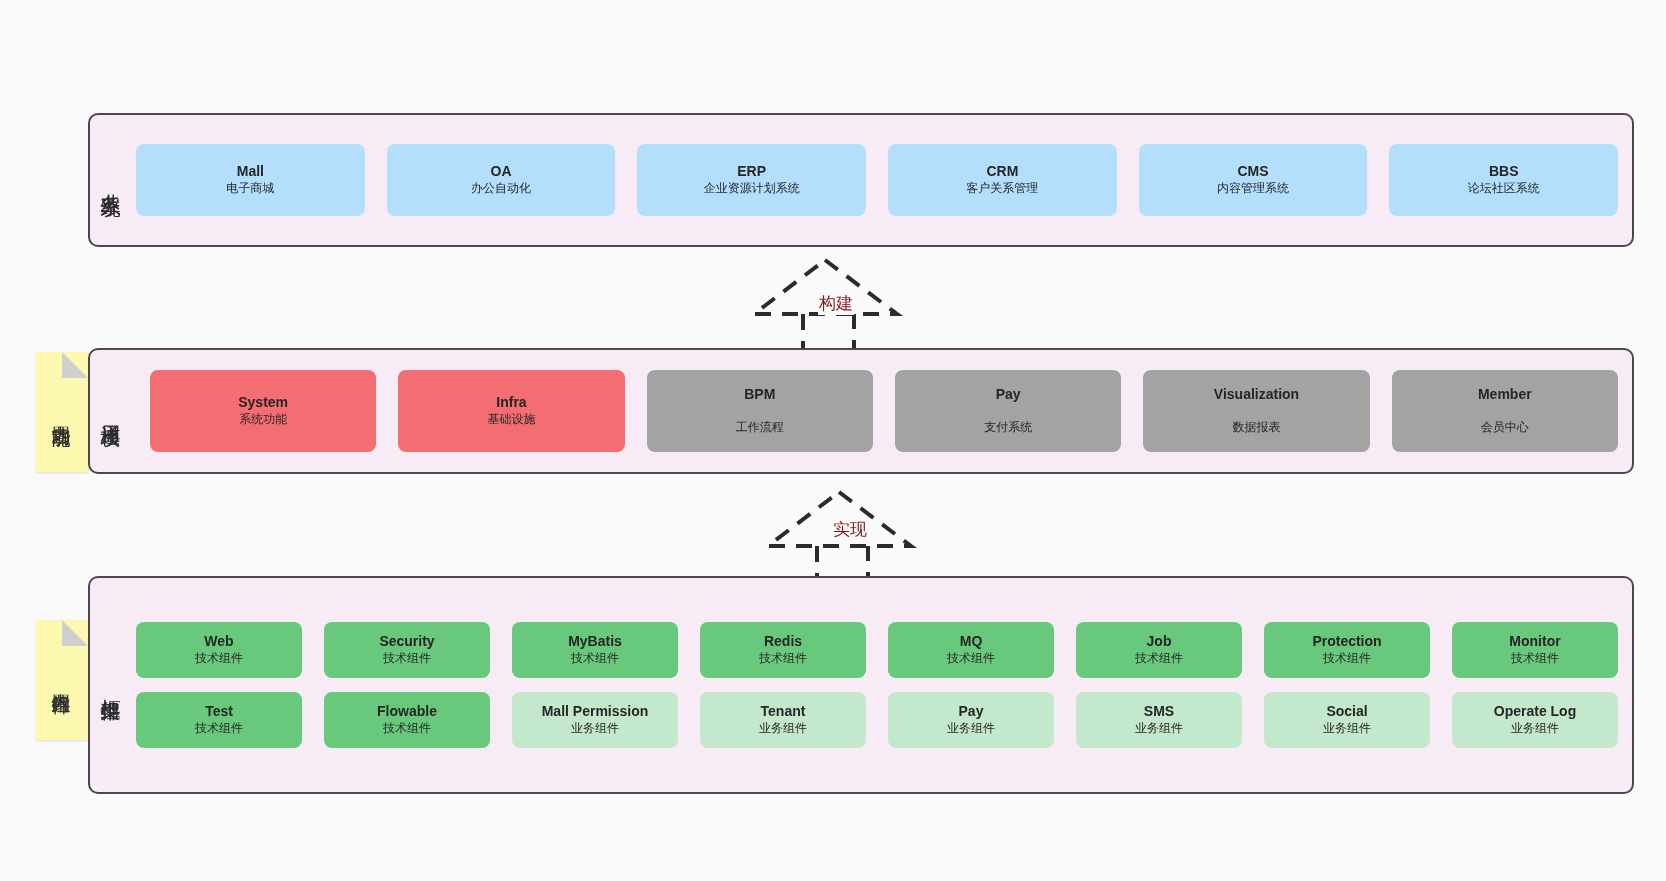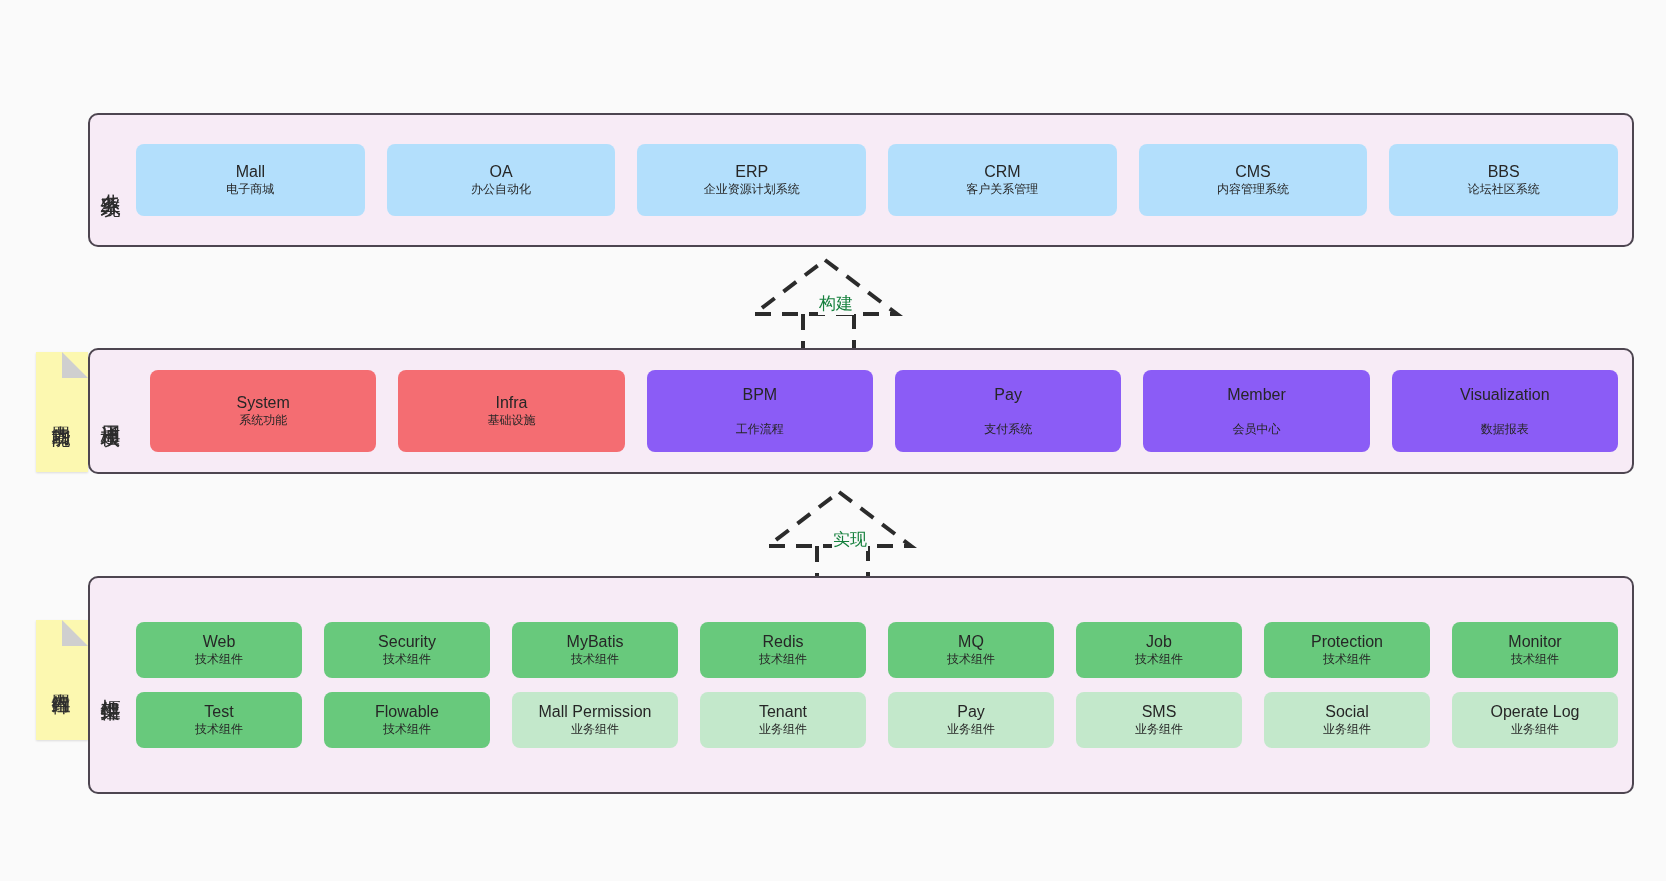--- a/index.html
+++ b/index.html
@@ -63,34 +63,35 @@
     display: flex;
     flex-direction: column;
     align-items: center;
     justify-content: center;
     text-align: center;
     color: #262626;
     box-sizing: border-box;
     padding: 4px 6px;
   }
   .card .t1 {
-    font-size: 16px;
+    font-size: 14px;
     line-height: 1.25;
     font-family: "Liberation Sans", sans-serif;
+    font-weight: bold;
   }
   .card .t2 {
     font-size: 12px;
     line-height: 1.3;
     font-family: "DejaVu Sans", sans-serif;
   }
 
   
   .c-blue       { background: #b3dffc; }
   .c-red        { background: #f46d72; }
-  .c-pink       { background: #8b5cf6; gap: 17px; }
+  .c-pink       { background: #a3a3a3; gap: 17px; }
   .c-green      { background: #68c97c; }
   .c-lightgreen { background: #c3e8cb; }
 
   
   #layer-business  { left: 88px;  top: 113px; width: 1546px; height: 134px; }
   #layer-business .row  { height: 72px; }
   #layer-common    { left: 88px;  top: 348px; width: 1546px; height: 126px; }
   #layer-common .row    { height: 82px; margin-left: 14px; }
   #layer-framework { left: 88px;  top: 576px; width: 1546px; height: 218px; }
   #layer-framework .row { height: 56px; }
@@ -124,30 +125,30 @@
   }
   #sticky-common    { left: 36px; top: 352px; height: 120px; }
   #sticky-framework { left: 36px; top: 620px; height: 120px; }
 
   
   .arrow { position: absolute; }
   .arrow svg { display: block; overflow: visible; }
   .arrow-label {
     position: absolute;
     font-size: 17px;
-    color: #15803d;
+    color: #7f1d1d;
     white-space: nowrap;
     font-family: "DejaVu Sans", sans-serif;
     background: #fafafa;
     padding: 0 1px;
   }
   #arrow-build  { left: 752px; top: 258px; }
   #arrow-build .arrow-label  { left: 66px; top: 34px; }
   #arrow-impl   { left: 766px; top: 490px; }
-  #arrow-impl .arrow-label   { left: 66px; top: 38px; }
+  #arrow-impl .arrow-label   { left: 66px; top: 28px; }
 </style>
 </head>
 <body>
 
 <div id="canvas">
 
   <div class="layer" id="layer-business">
     <div class="layer-title">业务系统</div>
     <div class="layer-body">
       <div class="row">
@@ -203,26 +204,26 @@
         </div>
         <div class="card c-pink">
           <span class="t1">BPM</span>
           <span class="t2">工作流程</span>
         </div>
         <div class="card c-pink">
           <span class="t1">Pay</span>
           <span class="t2">支付系统</span>
         </div>
         <div class="card c-pink">
+          <span class="t1">Visualization</span>
+          <span class="t2">数据报表</span>
+        </div>
+        <div class="card c-pink">
           <span class="t1">Member</span>
           <span class="t2">会员中心</span>
-        </div>
-        <div class="card c-pink">
-          <span class="t1">Visualization</span>
-          <span class="t2">数据报表</span>
         </div>
       </div>
     </div>
   </div>
 
   <div class="arrow" id="arrow-impl">
     <svg width="160" height="92" viewBox="0 0 160 92">
       <polygon points="73,2 145,56 2,56" fill="none" stroke="#2b2b2b" stroke-width="4" stroke-dasharray="16 11" stroke-linejoin="miter"></polygon>
       <polyline points="51,56 51,92 102,92 102,56" fill="none" stroke="#2b2b2b" stroke-width="4" stroke-dasharray="16 11"></polyline>
     </svg>

